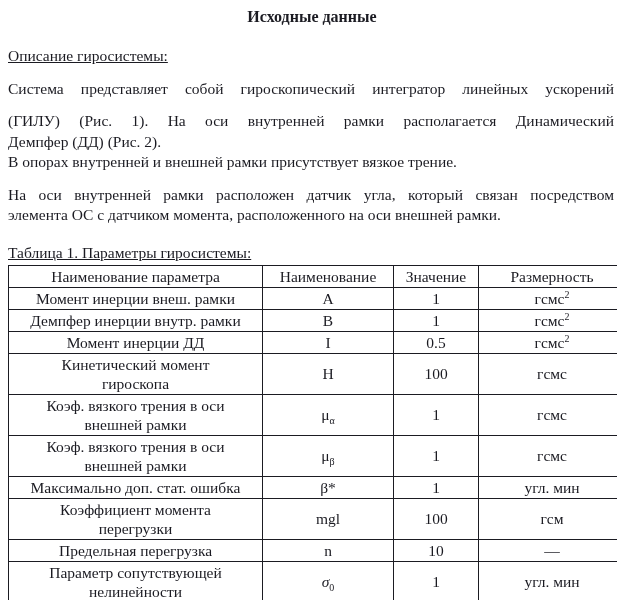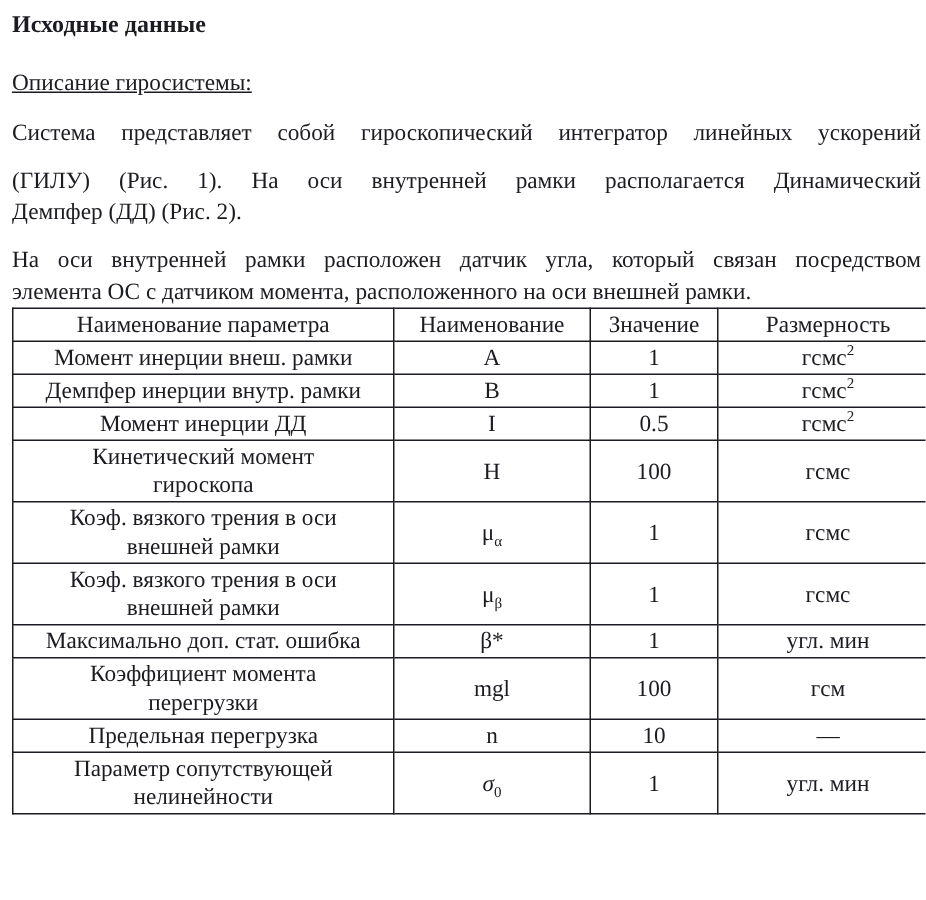--- a/index.html
+++ b/index.html
@@ -14,20 +14,21 @@
     color: #1b1b22;
     font-family: "Liberation Serif", "DejaVu Serif", serif;
     font-size: 15.5px;
   }
   .page {
     width: 608px;
     padding: 7px 0 0 8px;
     box-sizing: content-box;
   }
   .doc-title {
+    text-align: center;
     font-weight: bold;
     font-size: 16px;
     line-height: 19px;
     margin-bottom: 20px;
   }
   .desc-heading {
     text-decoration: underline;
     line-height: 20.5px;
   }
   .body-line {
@@ -82,28 +83,32 @@
   <div class="desc-heading">Описание гиросистемы:</div>
 
   <div>
 
       <div class="body-line" data-j="true">Система представляет собой гироскопический интегратор линейных ускорений</div>
 
       <div class="body-line" data-j="true">(ГИЛУ) (Рис. 1). На оси внутренней рамки располагается Динамический</div>
 
       <div class="body-line" data-j="false">Демпфер (ДД) (Рис. 2).</div>
 
+      <div class="body-line" data-j="false">В опорах внутренней и внешней рамки присутствует вязкое трение.</div>
 
 
       <div class="body-line" data-j="true">На оси внутренней рамки расположен датчик угла, который связан посредством</div>
 
       <div class="body-line" data-j="false">элемента ОС с датчиком момента, расположенного на оси внешней рамки.</div>
 
   </div>
 
+  <div class="table-caption">
+    <span>Таблица 1. Параметры гиросистемы:</span>
+  </div>
 
   <table class="params">
     <thead>
       <tr>
         <th class="c-name">Наименование параметра</th>
         <th class="c-sym">Наименование</th>
         <th class="c-val">Значение</th>
         <th class="c-unit">Размерность</th>
       </tr>
     </thead>

